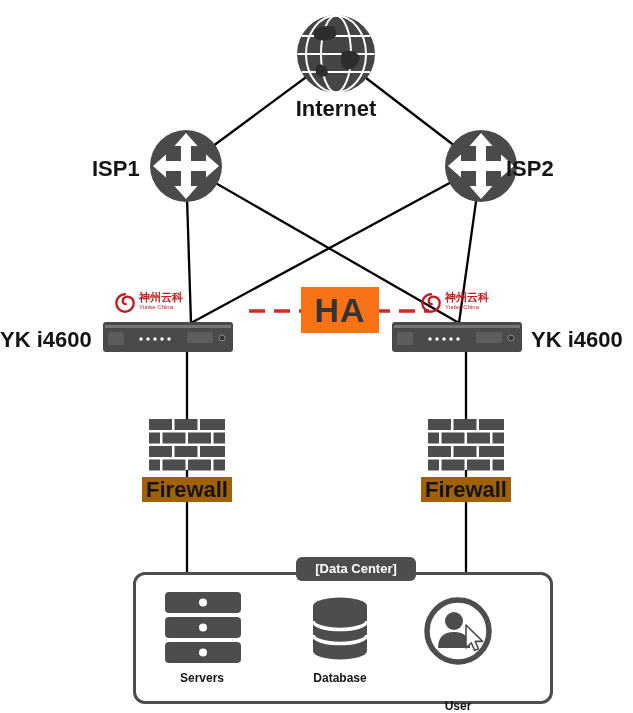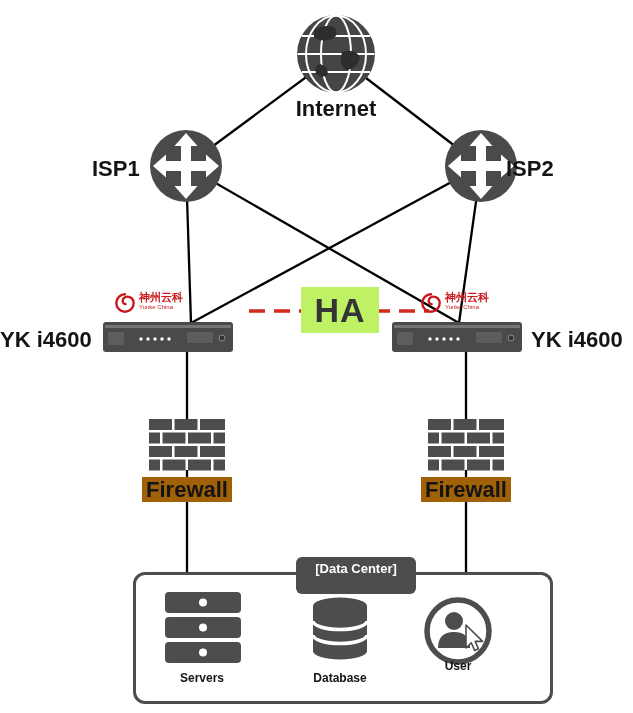--- a/index.html
+++ b/index.html
@@ -7,33 +7,33 @@
   body { font-family:"Liberation Sans", sans-serif; }
   .stage { position:relative; width:633px; height:713px; background:#fff; overflow:hidden; }
   .abs { position:absolute; }
   .lbl { position:absolute; font-weight:bold; color:#141414; font-size:22px; line-height:1.15; }
   .lbl.small { font-size:12px; }
   .center { text-align:center; }
   .right { text-align:left; }
   .ha-label {
     position:absolute; left:301px; top:287px; width:78px; height:46px;
     line-height:46px; text-align:center; font-size:34px; font-weight:bold;
-    color:#353535; background:#bef264; letter-spacing:1px;
+    color:#353535; background:#f97316; letter-spacing:1px;
   }
   .fw-label { background:#a16207; padding:0 4px; }
   .logo { position:absolute; display:flex; align-items:flex-start; gap:3px; height:24px; }
   .logo-text { display:flex; flex-direction:column; line-height:1; }
   .logo-cn { color:#c8191e; font-size:11px; font-weight:bold; white-space:nowrap; }
   .logo-en { color:#c8191e; font-size:6px; margin-top:1px; white-space:nowrap; }
   .dc-box {
     position:absolute; left:133px; top:572px; width:420px; height:132px;
     border:3px solid #4d4d4d; border-radius:12px; background:#ffffff;
   }
   .dc-badge {
-    position:absolute; left:296px; top:557px; width:120px; height:37px;
+    position:absolute; left:296px; top:557px; width:120px; height:24px;
     background:#4d4d4d; border-radius:6px; color:#ffffff; font-weight:bold;
     font-size:13px; line-height:24px; text-align:center; z-index:4;
   }
 </style>
 </head>
 <body>
 
 <div class="stage">
 
   <svg class="abs" style="left:0;top:0;z-index:0" width="633" height="713">
@@ -216,15 +216,15 @@
   <div class="lbl small center" style="left:290px;top:672px;width:100px;z-index:3">Database</div>
 
   <svg class="abs" style="left:423px;top:596px;z-index:3" width="70" height="70" viewBox="0 0 70 70">
     <circle cx="35" cy="35" r="31" fill="#ffffff" stroke="#4d4d4d" stroke-width="5.5"></circle>
     <g fill="#4d4d4d">
       <circle cx="31" cy="25" r="9"></circle>
       <path d="M15 52 q0 -16 16 -16 q16 0 16 16 z"></path>
     </g>
     <path d="M43 29 L43 52 L48.3 46.8 L51.6 54.4 L55.4 52.7 L52.2 45.4 L59.6 45.4 Z" fill="#ffffff" stroke="#4d4d4d" stroke-width="1.6" stroke-linejoin="round"></path>
   </svg>
-  <div class="lbl small center" style="left:408px;top:660px;width:100px;z-index:3">User</div>
+  <div class="lbl small center" style="left:408px;top:700px;width:100px;z-index:3">User</div>
 
 </div>
 
 </body></html>

